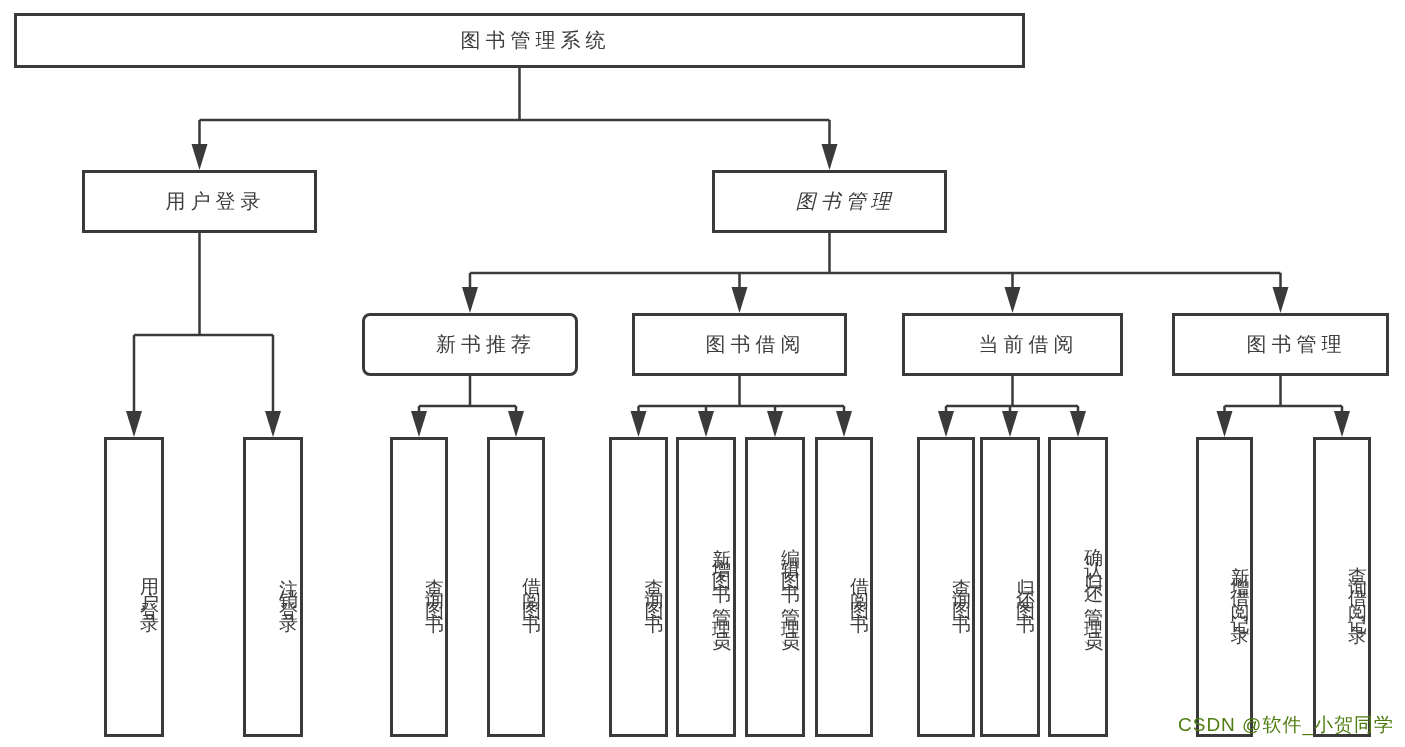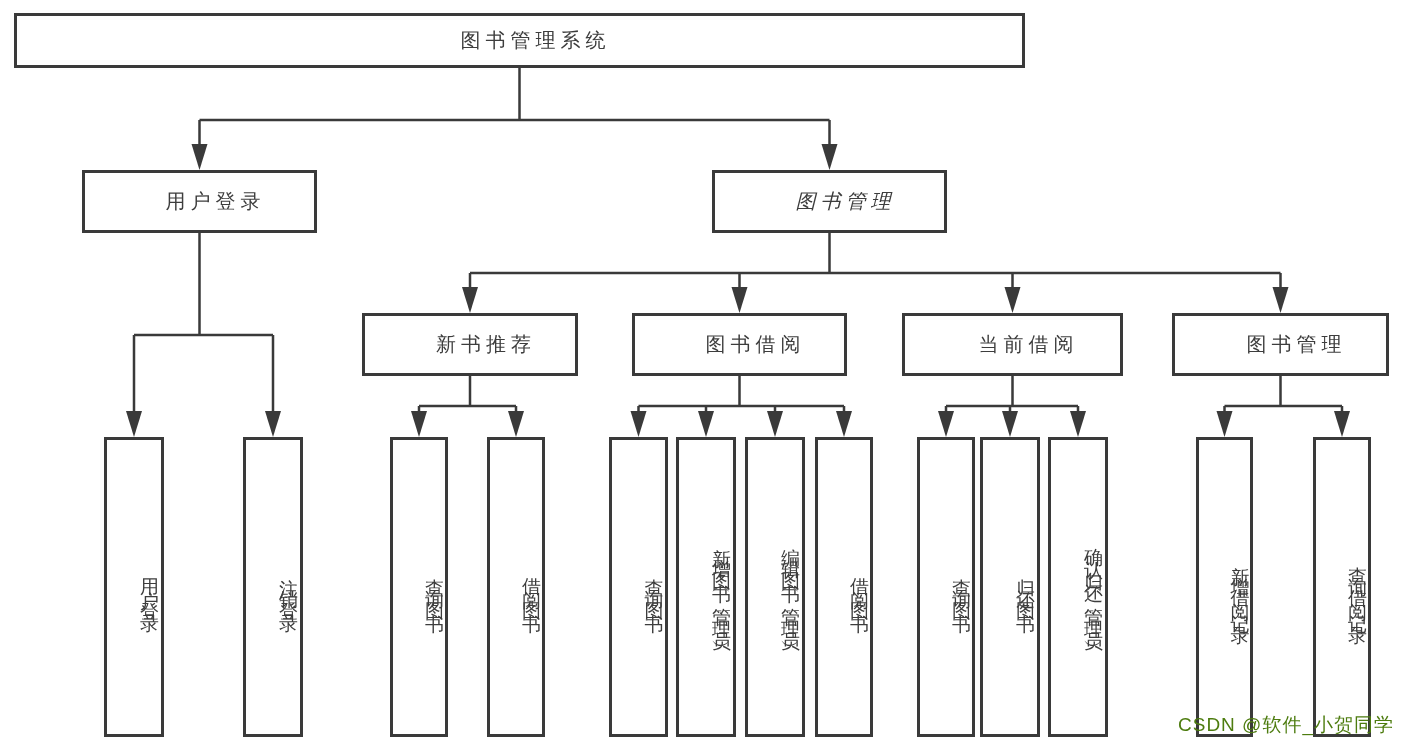--- a/index.html
+++ b/index.html
@@ -94,21 +94,21 @@
       <polygon points="1216.5,411 1232.5,411 1224.5,437"></polygon>
       <polygon points="1334,411 1350,411 1342,437"></polygon>
     </g>
   </svg>
 
   <div class="node hbox" style="left:14px; top:13px; width:1011px; height:55px;">图书管理系统</div>
 
   <div class="node hbox" style="left:82px; top:170px; width:235px; height:63px;">用户登录</div>
   <div class="node hbox" style="left:712px; top:170px; width:235px; height:63px;font-style:italic;">图书管理</div>
 
-  <div class="node hbox" style="left:362px; top:313px; width:216px; height:63px;">新书推荐</div>
+  <div class="node hbox" style="left:362px; top:313px; width:216px; height:63px;border-radius:8px;">新书推荐</div>
   <div class="node hbox" style="left:632px; top:313px; width:215px; height:63px;">图书借阅</div>
   <div class="node hbox" style="left:902px; top:313px; width:221px; height:63px;">当前借阅</div>
   <div class="node hbox" style="left:1172px; top:313px; width:217px; height:63px;">图书管理</div>
 
   <div class="node vbox" style="left:104px; top:437px; width:60px; height:300px;">
     <span class="vtext">用户登录</span>
   </div>
   <div class="node vbox" style="left:243px; top:437px; width:60px; height:300px;">
     <span class="vtext">注销登录</span>
   </div>

